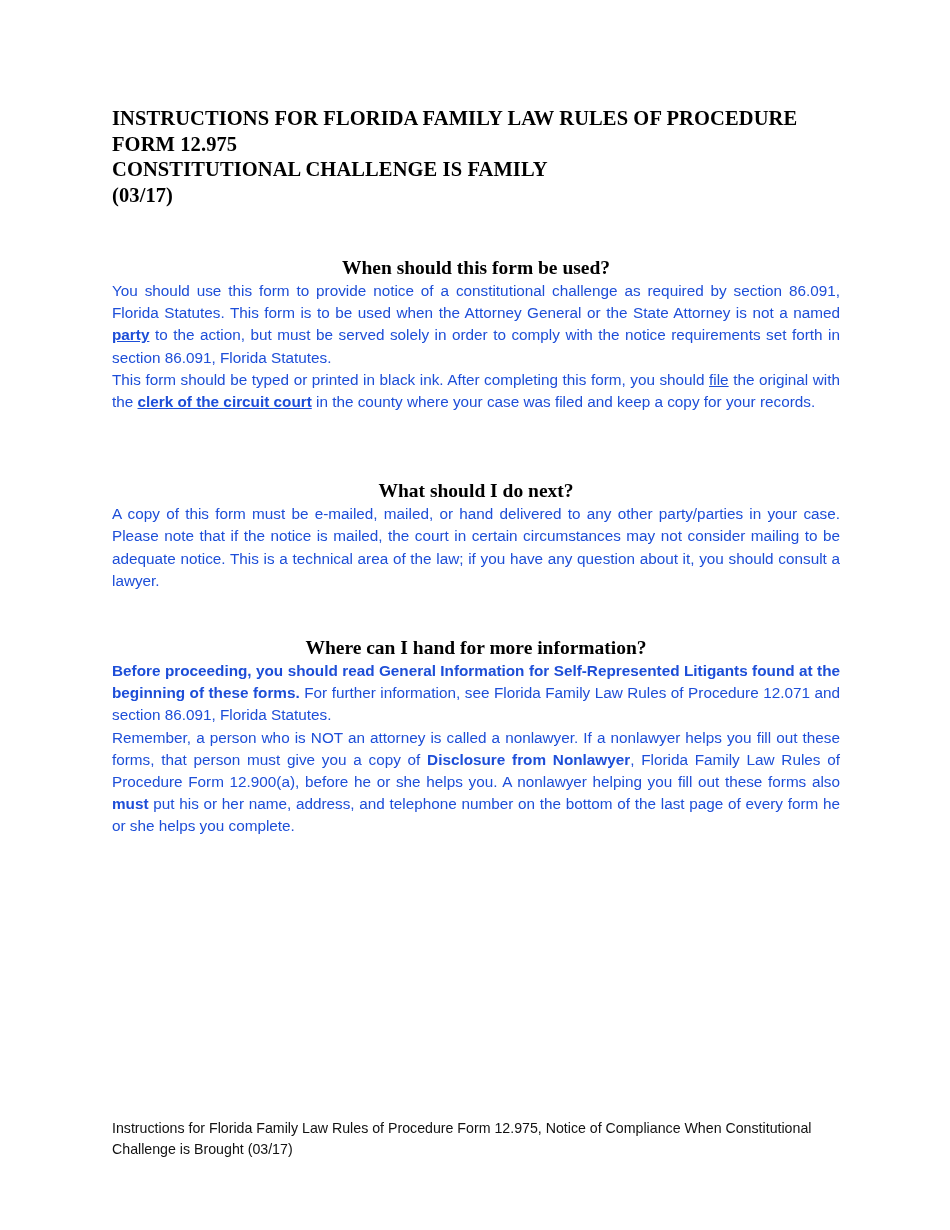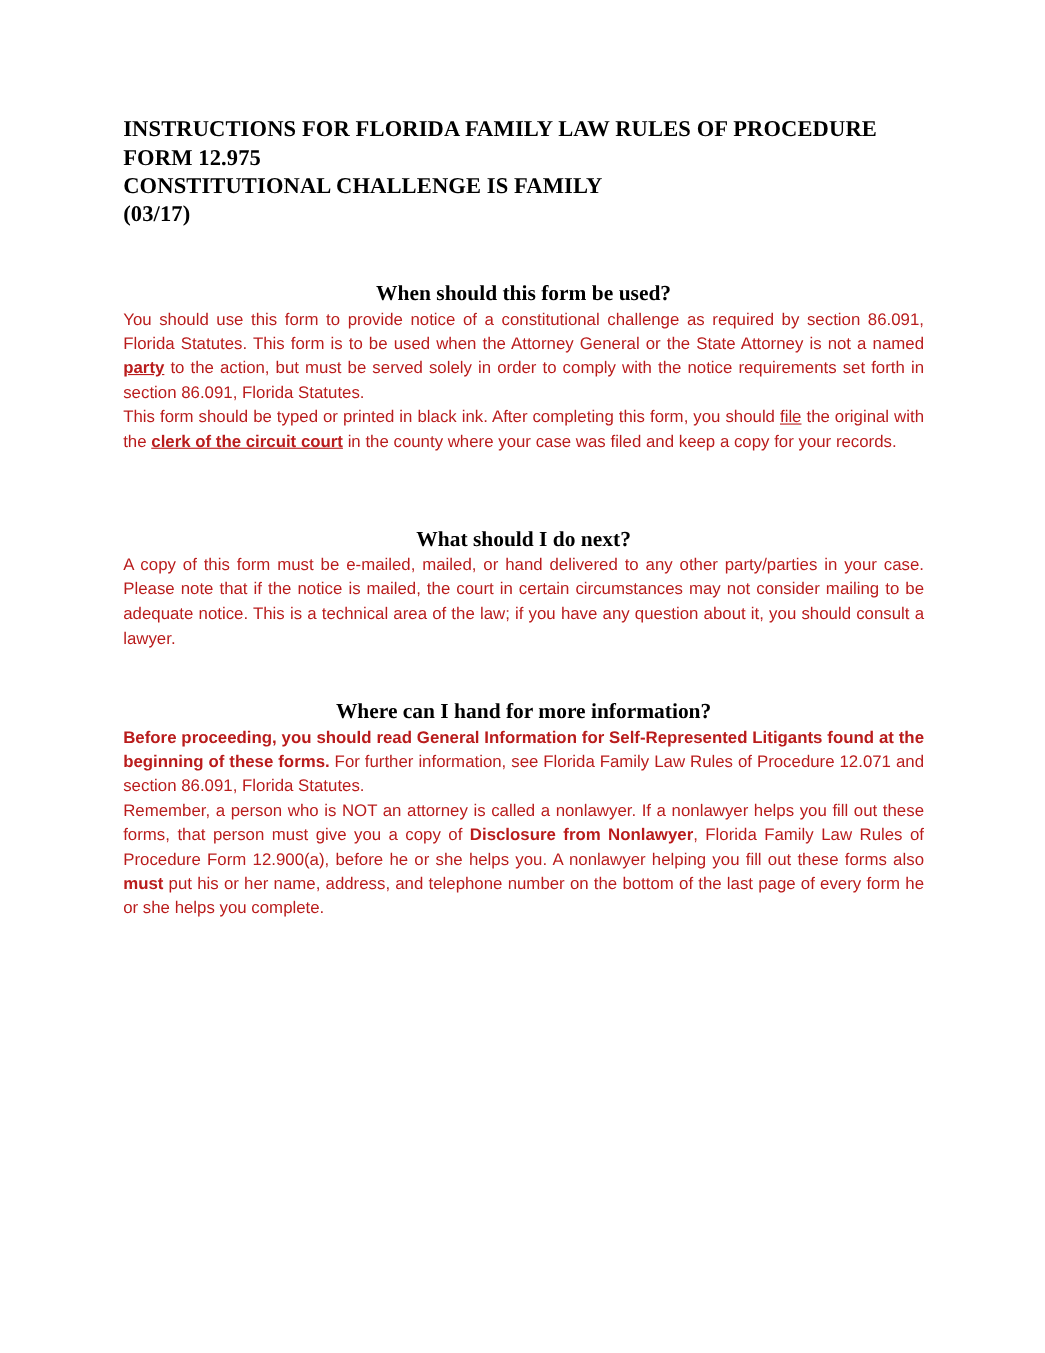--- a/index.html
+++ b/index.html
@@ -46,21 +46,21 @@
   .h1-when { margin-top: 48px; }
   .h2-next { margin-top: 66px; }
   .h3-where { margin-top: 44px; }
 
   p.body {
     font-family: "Liberation Sans", sans-serif;
     font-size: 15.3px;
     line-height: 22.2px;
     text-align: justify;
     margin: 0;
-    color: #b91c1c;
+    color: #1d4ed8;
   }
   .p-gap-1 { margin-top: 28px; }
   .p-gap-2 { margin-top: 20px; }
   .p-gap-3 { margin-top: 26px; }
   .p-gap-4 { margin-top: 26px; }
   .p-gap-5 { margin-top: 20px; }
 
   b.strong { font-weight: bold; }
   .ul { text-decoration: underline; }
   .bu { font-weight: bold; text-decoration: underline; }
@@ -102,13 +102,17 @@
     <p class="body p-gap-3">A copy of this form must be e-mailed, mailed, or hand delivered to any other party/parties in your case. Please note that if the notice is mailed, the court in certain circumstances may not consider mailing to be adequate notice. This is a technical area of the law; if you have any question about it, you should consult a lawyer.</p>
 
     <div class="section-heading h3-where">Where can I hand for more information?</div>
 
     <p class="body p-gap-4"><b class="strong">Before proceeding, you should read General Information for Self-Represented Litigants found at the beginning of these forms.</b><span> For further information, see Florida Family Law Rules of Procedure 12.071 and section 86.091, Florida Statutes.</span></p>
 
     <p class="body p-gap-5"><span>Remember, a person who is NOT an attorney is called a nonlawyer. If a nonlawyer helps you fill out these forms, that person must give you a copy of </span><b class="strong">Disclosure from Nonlawyer</b><span>, Florida Family Law Rules of Procedure Form 12.900(a), before he or she helps you. A nonlawyer helping you fill out these forms also </span><b class="strong">must</b><span> put his or her name, address, and telephone number on the bottom of the last page of every form he or she helps you complete.</span></p>
 
   </div>
 
+  <div class="footer">
+    <span>Instructions for Florida Family Law Rules of Procedure Form 12.975, Notice of Compliance When Constitutional</span>
+    <span class="l2">Challenge is Brought (03/17)</span>
+  </div>
 </div>
 
 </body></html>

